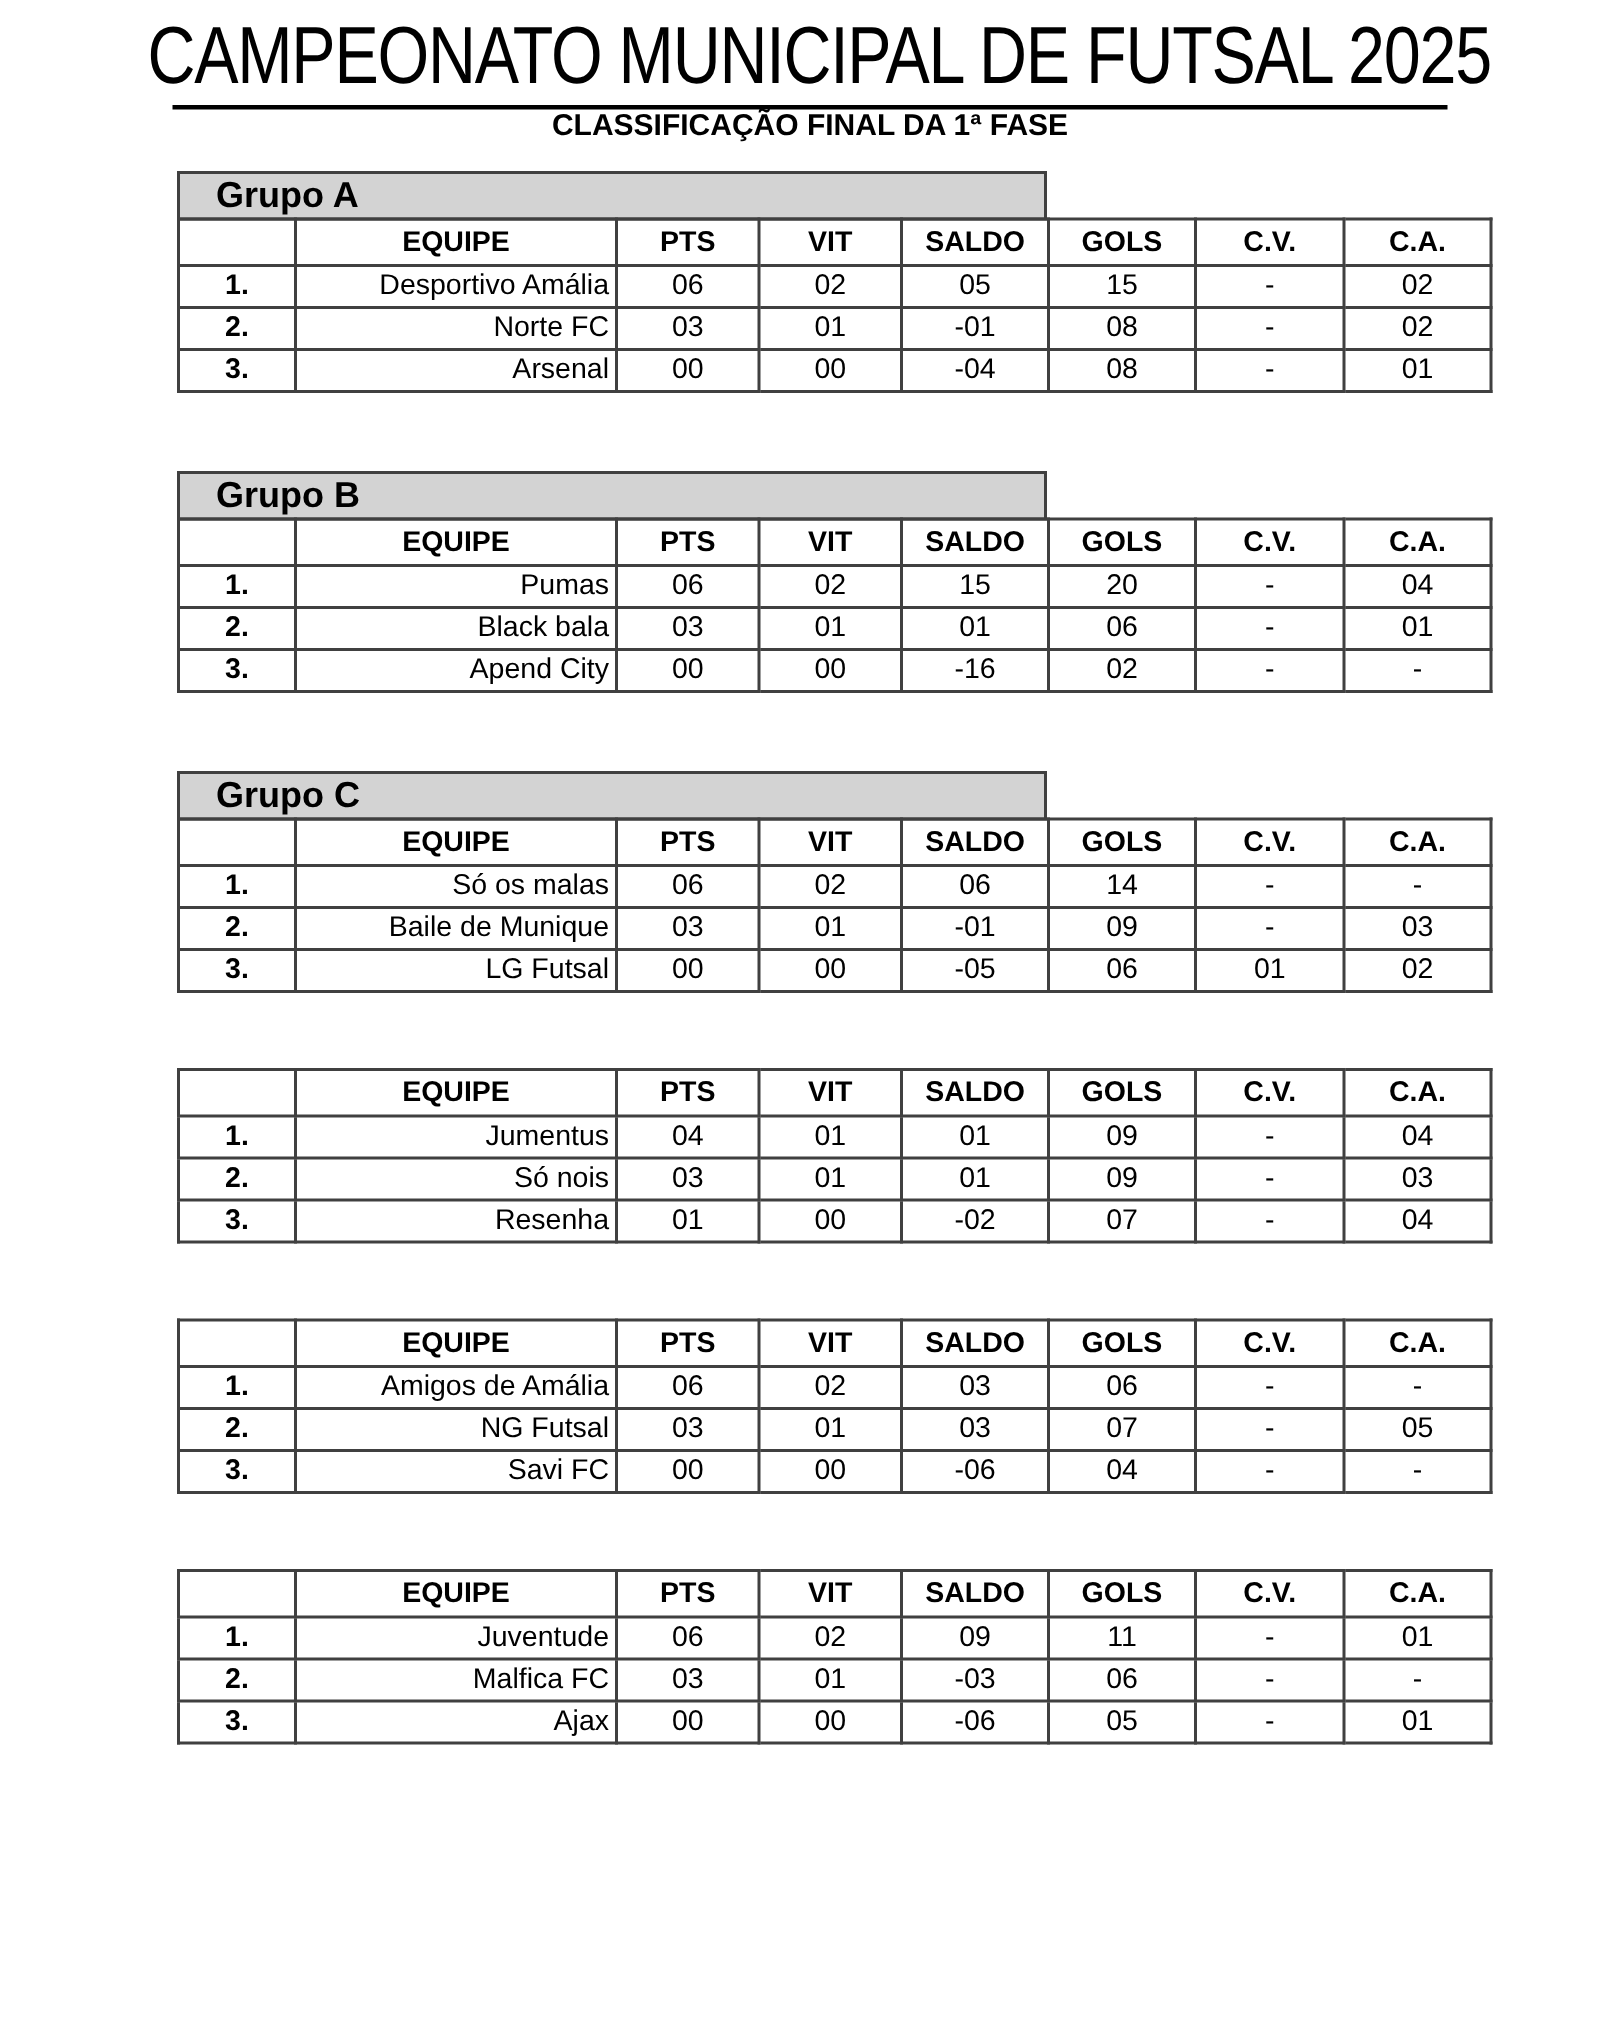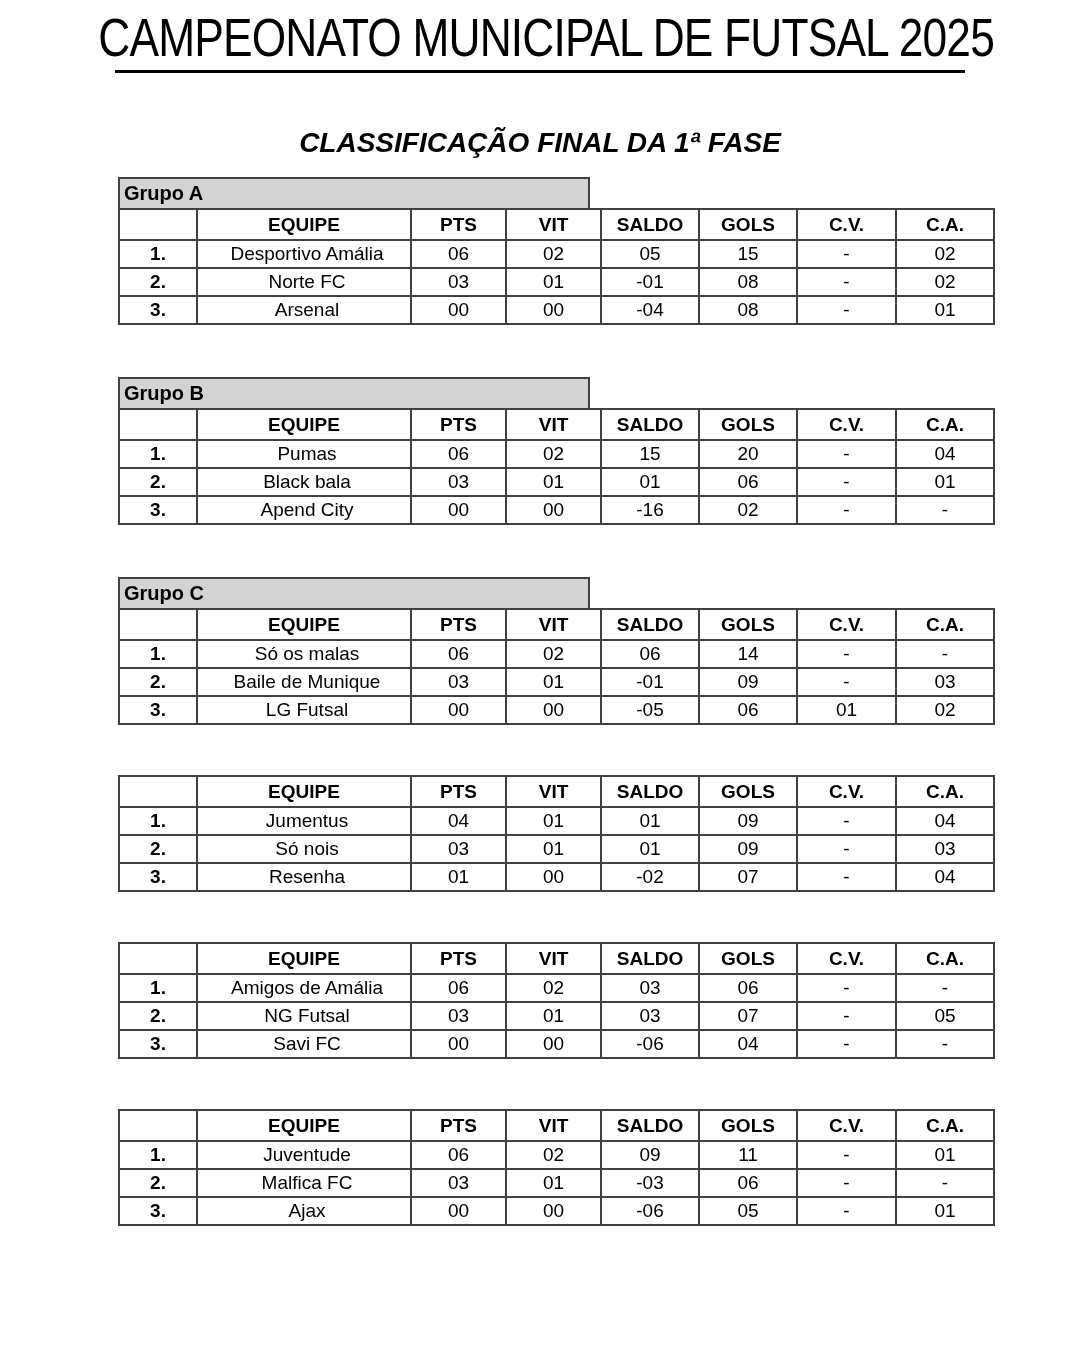--- a/index.html
+++ b/index.html
@@ -34,40 +34,38 @@
   }
   .title-rule {
     width: 850px;
     height: 3px;
     background: var(--ink);
     margin: 4px auto 0 auto;
   }
   .subtitle {
     text-align: center;
     font-weight: 700;
-    font-size: 28px;
-    margin-top: 54px;
-    font-style: italic;
+    font-size: 20px;
   }
 
   .content {
     width: 875px;
     margin: 18px 0 0 118px;
   }
   .group-block { margin-bottom: 52px; }
   .group-bar {
-    width: 472px;
+    width: 580px;
     height: 33px;
     background: var(--bar-bg);
     border: 2px solid var(--line);
     display: flex;
     align-items: center;
-    padding-left: 4px;
+    padding-left: 24px;
     font-weight: 700;
-    font-size: 20px;
+    font-size: 24px;
   }
   table.standings {
     width: 875px;
     table-layout: fixed;
     border-collapse: collapse;
     margin-top: -2px;
   }
   .standings col.c-rank  { width: 78px; }
   .standings col.c-team  { width: 214px; }
   .standings col.c-pts   { width: 95px; }
@@ -79,21 +77,21 @@
   .standings th, .standings td {
     border: 2px solid var(--line);
     text-align: center;
     font-size: 19px;
     overflow: hidden;
     white-space: nowrap;
   }
   .standings th { height: 31px; font-weight: 700; padding: 0 12px; }
   .standings td { height: 28px; font-weight: 400; padding: 0 4px; }
   .standings td.rank { font-weight: 700; }
-  .standings td.equipe { text-align: center; padding-left: 10px; margin-top: 16px; }
+  .standings td.equipe { text-align: right; padding-left: 10px; margin-top: 16px; }
 </style>
 </head>
 <body>
 
 <div class="title-row">
   <div class="doc-title">CAMPEONATO MUNICIPAL DE FUTSAL 2025</div>
 </div>
 <div class="title-rule"></div>
 
 <div class="subtitle">CLASSIFICAÇÃO FINAL DA 1ª FASE</div>

